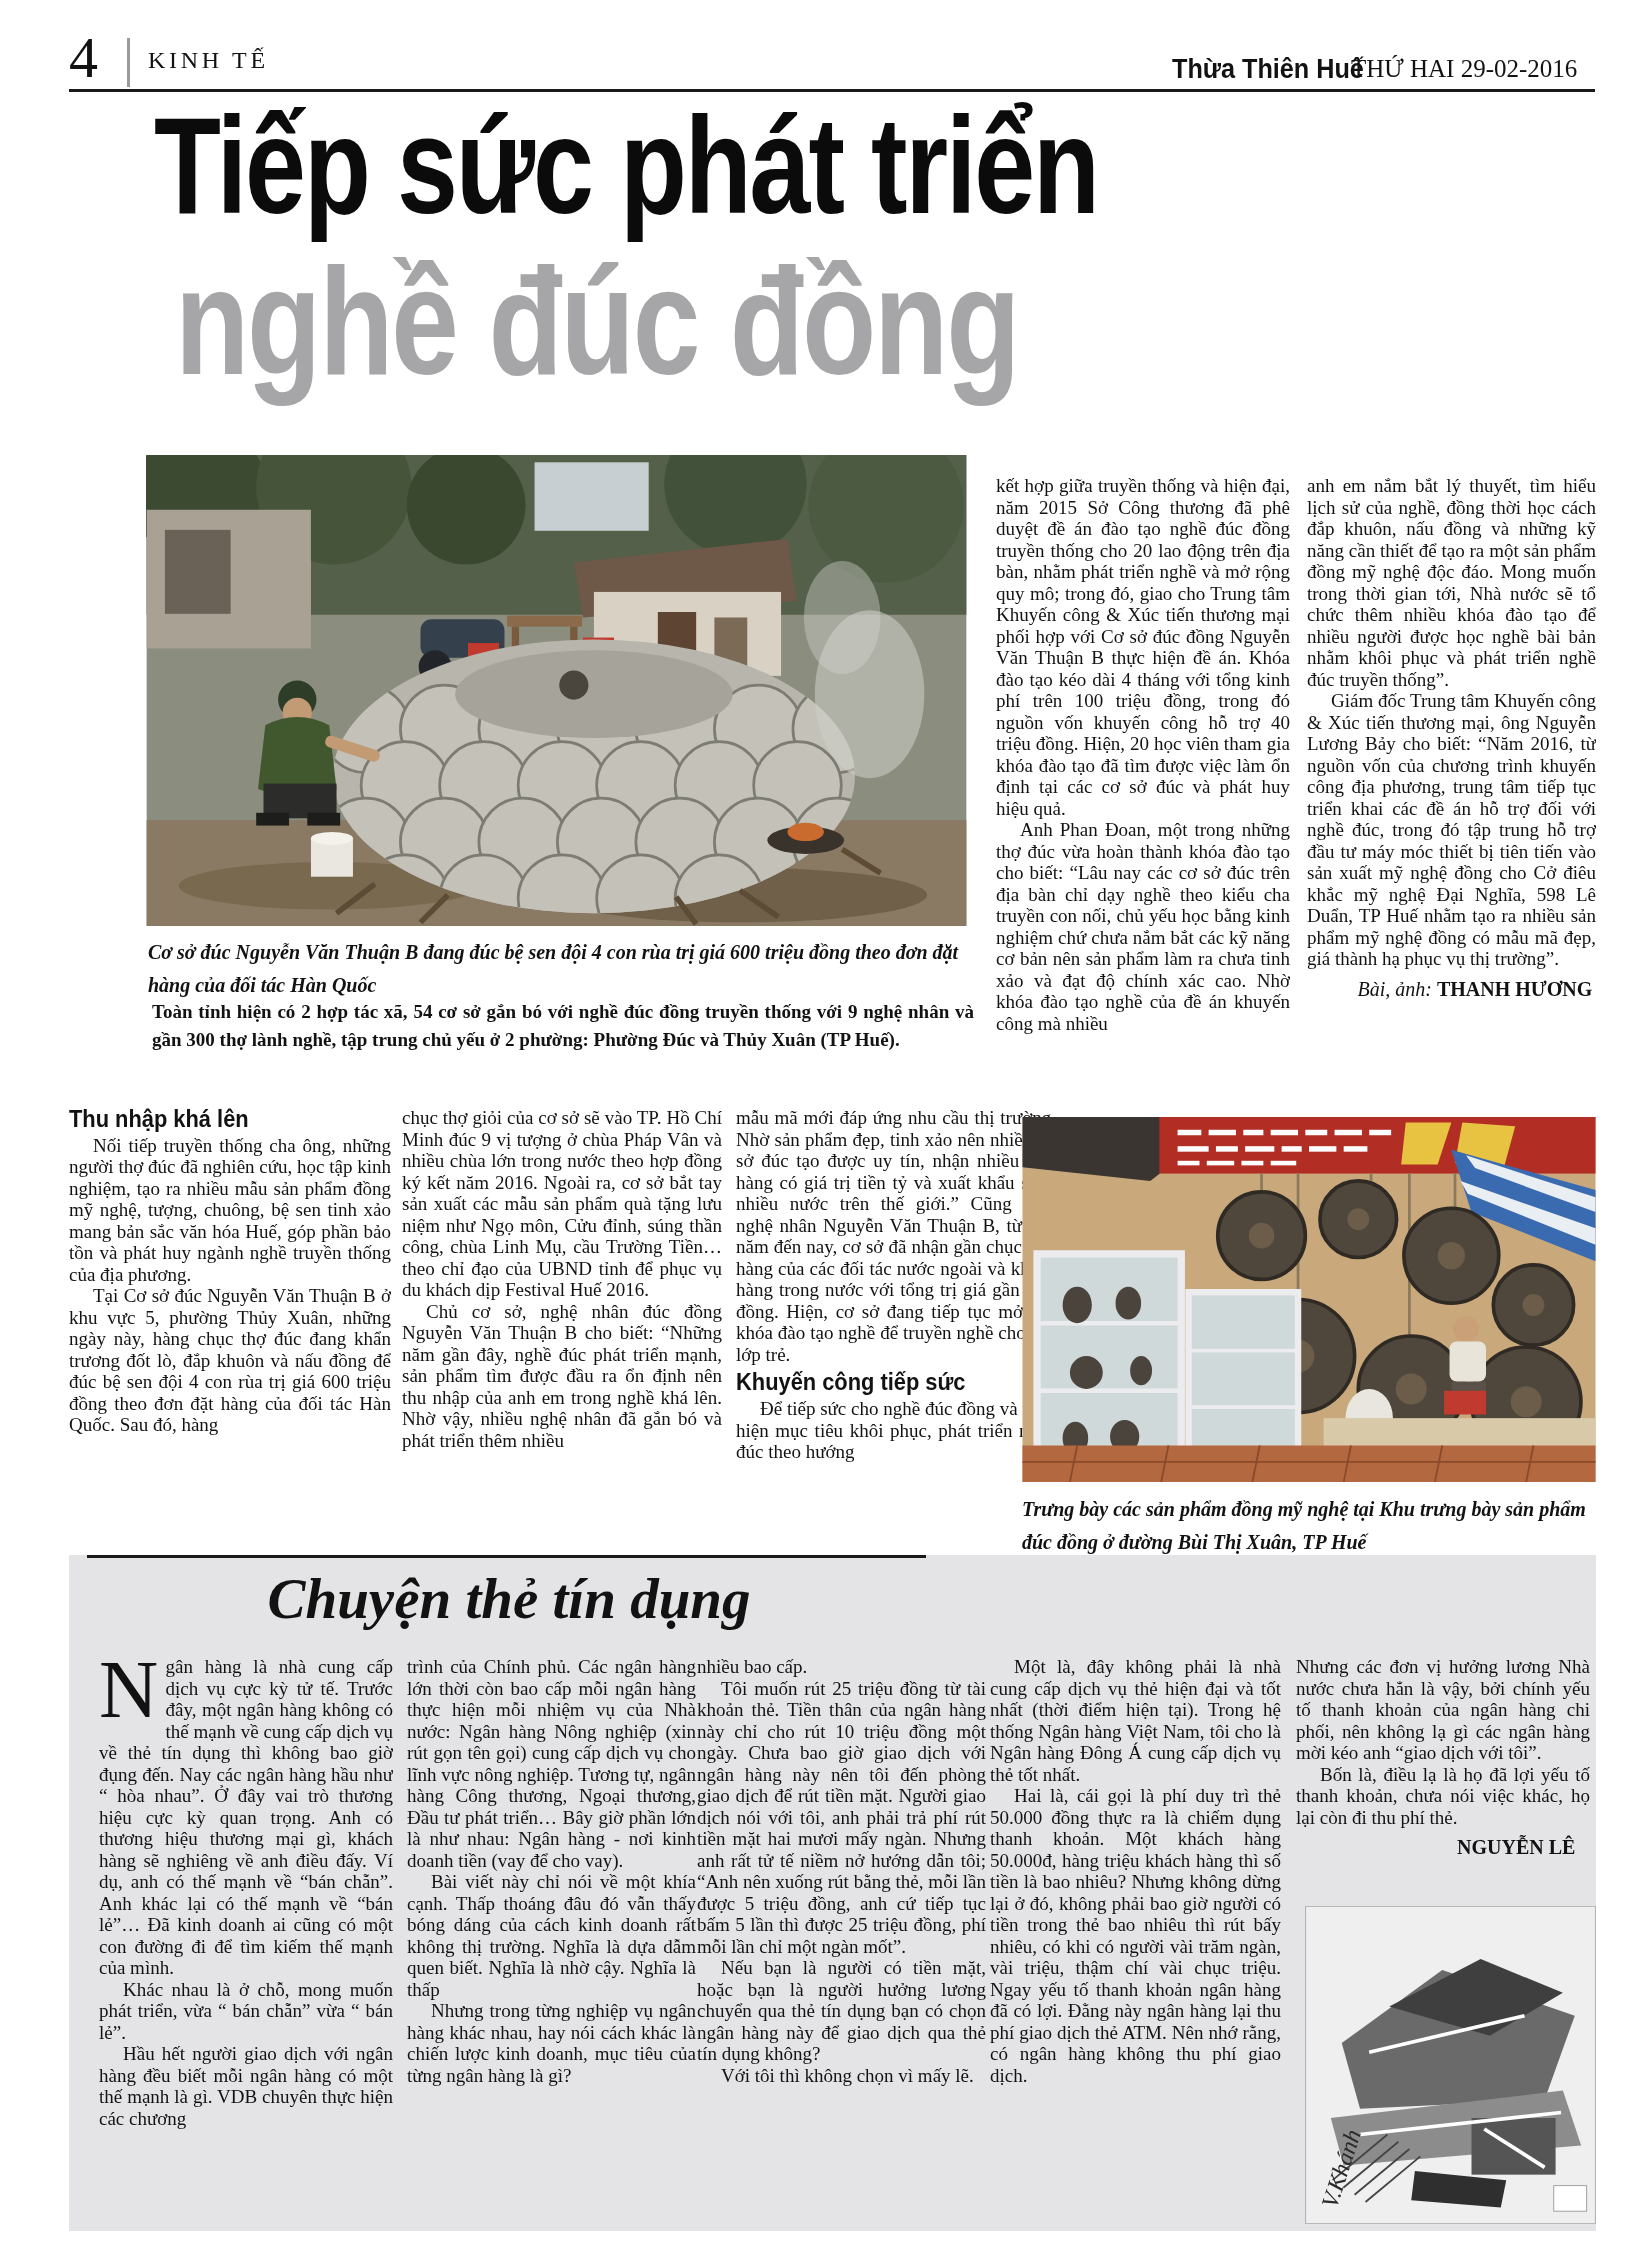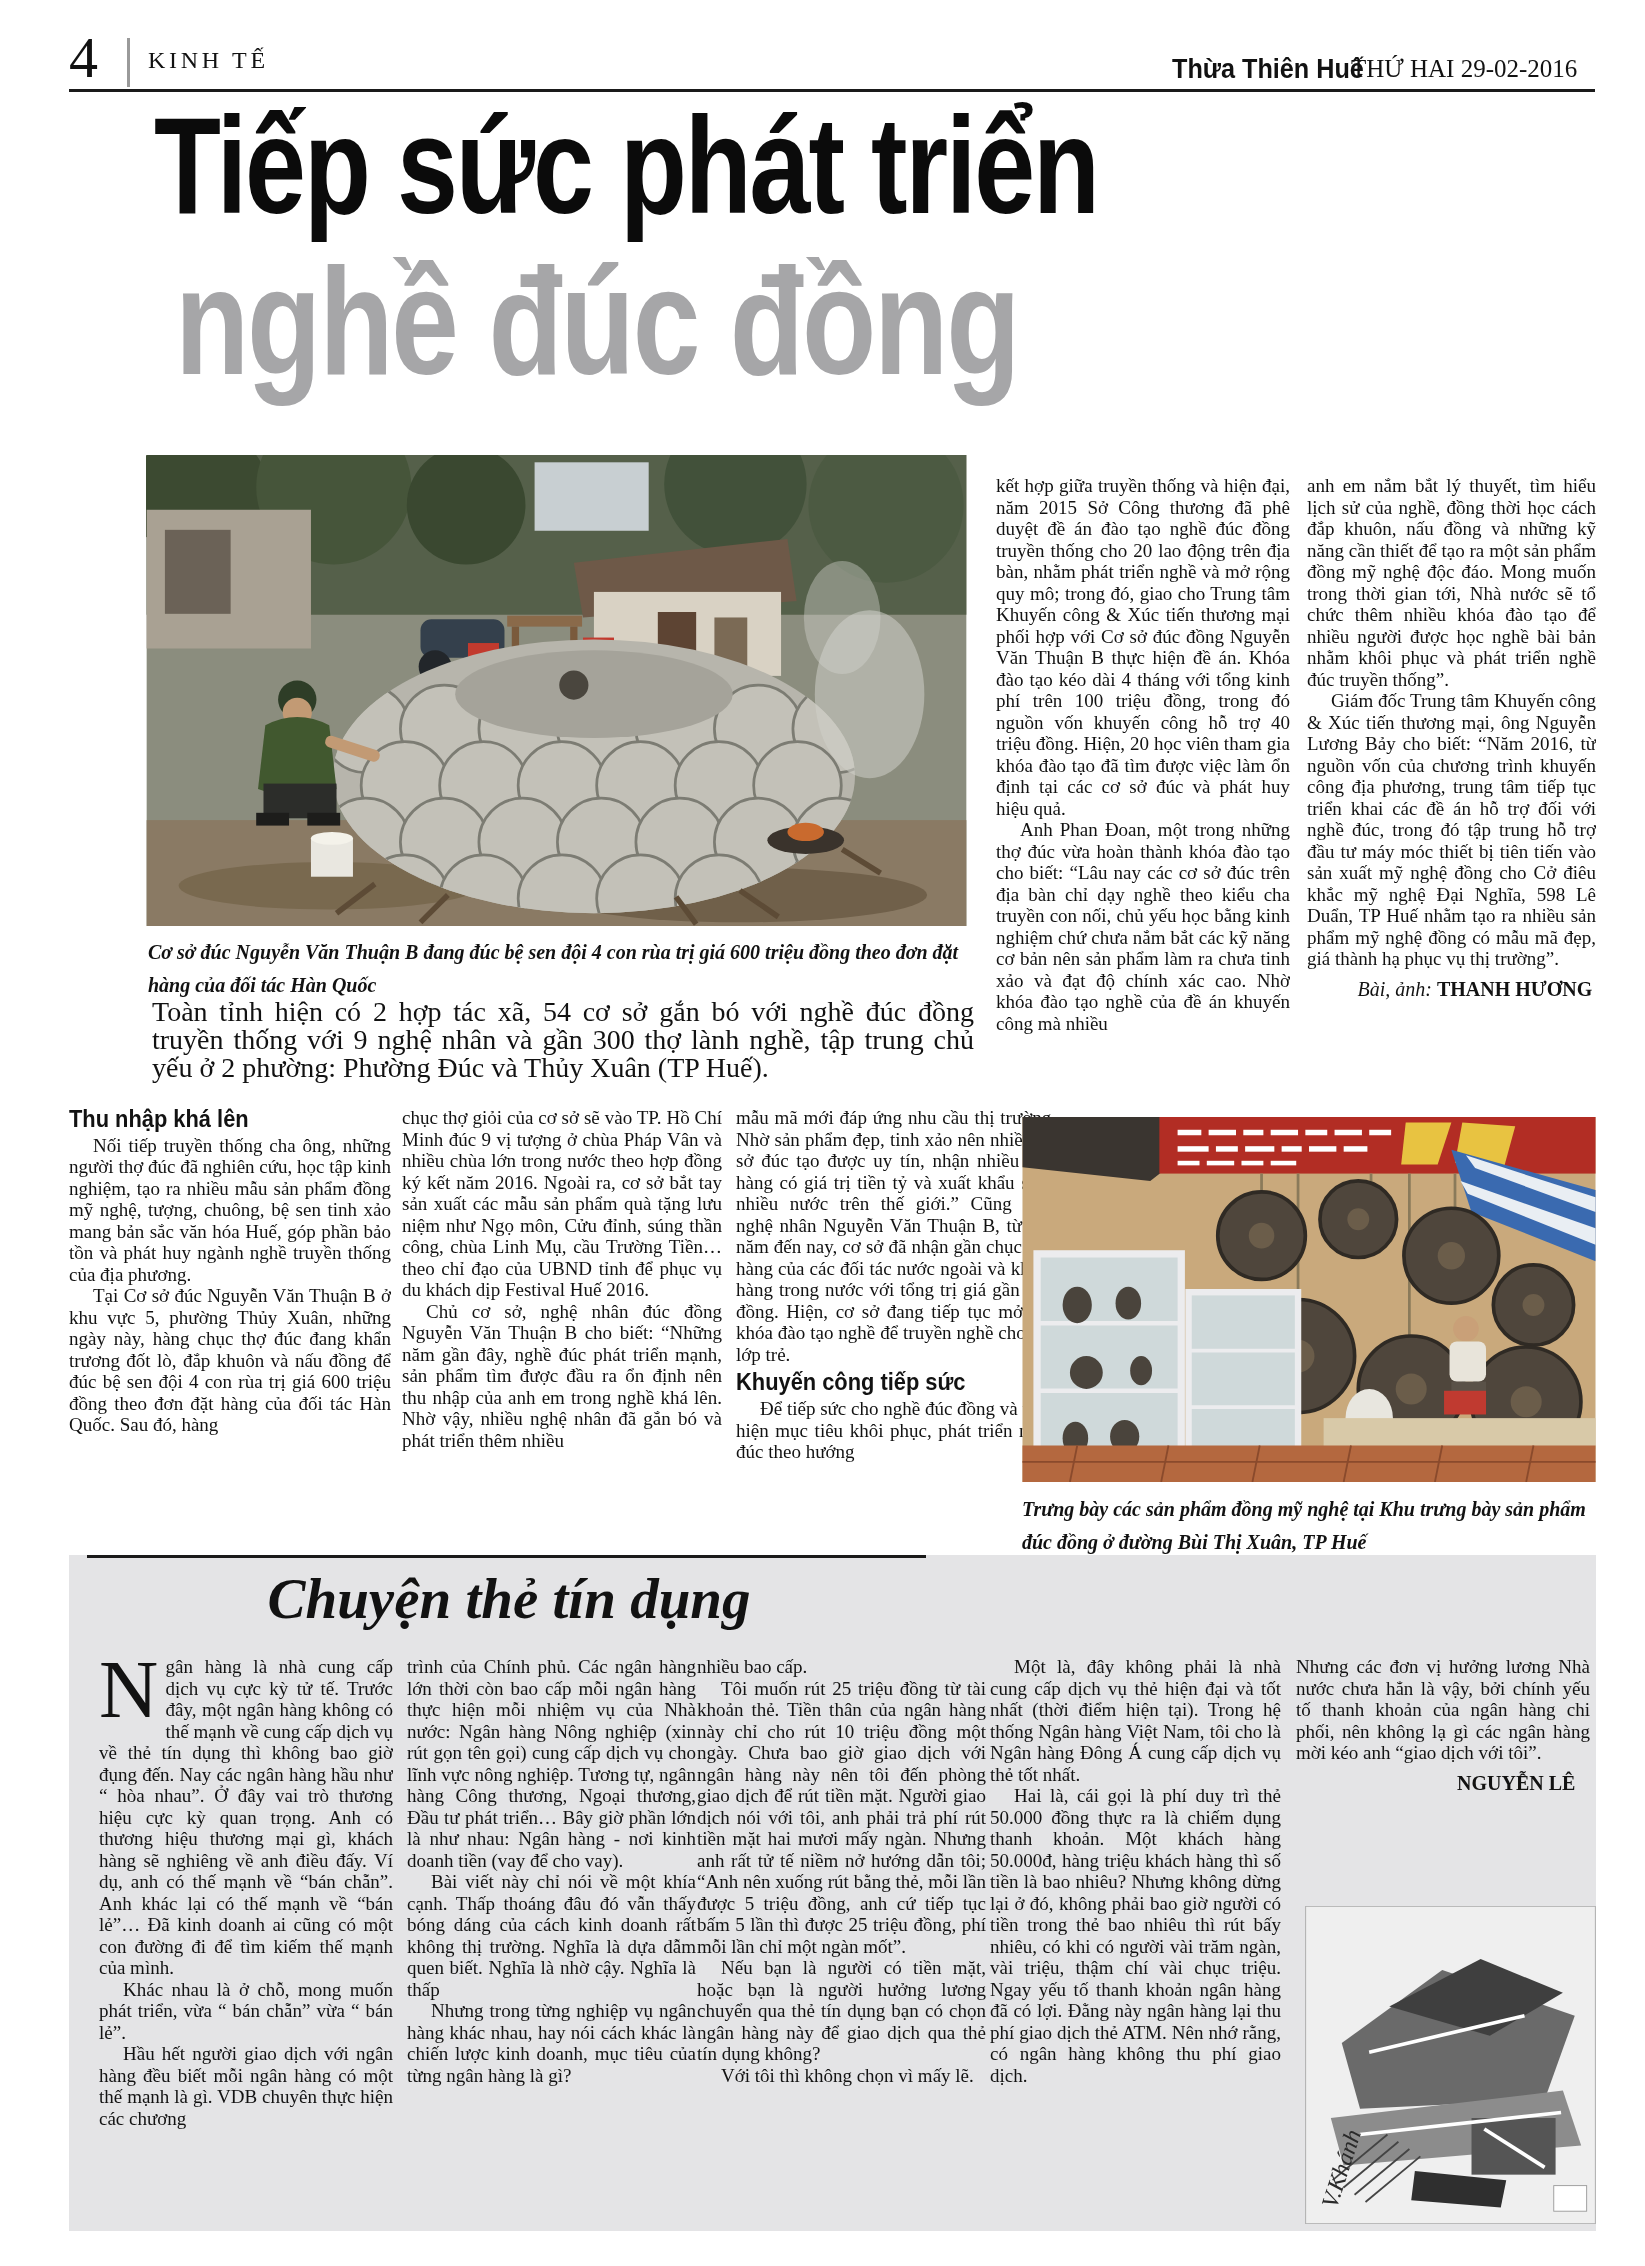--- a/index.html
+++ b/index.html
@@ -21,21 +21,21 @@
       transform:scaleX(.8);transform-origin:left top;line-height:1;letter-spacing:-2.7px;}
   .hl1{font-size:137px;color:#0b0b0b;}
   .hl2{font-size:152px;color:var(--headline-gray,#a6a6a8);}
 
   
   .cols{font-size:19px;line-height:21.5px;text-align:justify;overflow:hidden;}
   .cols p{margin:0;}
   .cols p.ind{text-indent:24px;}
   .subhead{font-family:"Liberation Sans",sans-serif;font-weight:bold;font-size:23px;
            transform:scaleX(.95);transform-origin:left top;white-space:nowrap;margin:1.8px 0 4.6px 0;}
-  .lead{font-size:28px;line-height:28px;font-weight:normal;text-align:justify;}
+  .lead{font-size:19px;line-height:28px;font-weight:bold;text-align:justify;}
   .caption{font-size:20px;line-height:33px;font-weight:bold;font-style:italic;text-align:left;}
   .byline1{margin-top:9.1px;text-align:right;font-size:20px;padding-right:3.7px;}
   .byline-label{font-style:italic;text-align:right;}
   .byline-name{font-weight:bold;}
 
   
   .graybox{background:var(--box-bg,#e4e4e6);}
   .a2-headline{font-weight:bold;font-style:italic;font-size:57px;text-align:center;line-height:1.1;}
   .dropcap{float:left;font-size:82px;line-height:64px;padding:1.8px 7.3px 0 0;}
   .byline2{margin-top:9.1px;text-align:right;font-weight:bold;font-size:20px;padding-right:14.6px;}
@@ -285,20 +285,21 @@
     <p class="ind">Tôi muốn rút 25 triệu đồng từ tài khoản thẻ. Tiền thân của ngân hàng này chỉ cho rút 10 triệu đồng một ngày. Chưa bao giờ giao dịch với ngân hàng này nên tôi đến phòng giao dịch để rút tiền mặt. Người giao dịch nói với tôi, anh phải trả phí rút tiền mặt hai mươi mấy ngàn. Nhưng anh rất tử tế niềm nở hướng dẫn tôi; “Anh nên xuống rút bằng thẻ, mỗi lần được 5 triệu đồng, anh cứ tiếp tục bấm 5 lần thì được 25 triệu đồng, phí mỗi lần chỉ một ngàn mốt”.</p>
     <p class="ind">Nếu bạn là người có tiền mặt, hoặc bạn là người hưởng lương chuyển qua thẻ tín dụng bạn có chọn ngân hàng này để giao dịch qua thẻ tín dụng không?</p>
     <p class="ind">Với tôi thì không chọn vì mấy lẽ.</p>
   </div>
   <div class="abs cols" style="left:990px;top:1656px;width:291px;height:568px;">
     <p class="ind">Một là, đây không phải là nhà cung cấp dịch vụ thẻ hiện đại và tốt nhất (thời điểm hiện tại). Trong hệ thống Ngân hàng Việt Nam, tôi cho là Ngân hàng Đông Á cung cấp dịch vụ thẻ tốt nhất.</p>
     <p class="ind">Hai là, cái gọi là phí duy trì thẻ 50.000 đồng thực ra là chiếm dụng thanh khoản. Một khách hàng 50.000đ, hàng triệu khách hàng thì số tiền là bao nhiêu? Nhưng không dừng lại ở đó, không phải bao giờ người có tiền trong thẻ bao nhiêu thì rút bấy nhiêu, có khi có người vài trăm ngàn, vài triệu, thậm chí vài chục triệu. Ngay yếu tố thanh khoản ngân hàng đã có lợi. Đằng này ngân hàng lại thu phí giao dịch thẻ ATM. Nên nhớ rằng, có ngân hàng không thu phí giao dịch.</p>
   </div>
   <div class="abs cols" style="left:1296px;top:1656px;width:294px;height:245px;">
     <p>Nhưng các đơn vị hưởng lương Nhà nước chưa hẳn là vậy, bởi chính yếu tố thanh khoản của ngân hàng chi phối, nên không lạ gì các ngân hàng mời kéo anh “giao dịch với tôi”.</p>
+    <p class="ind">Bốn là, điều lạ là họ đã lợi yếu tố thanh khoản, chưa nói việc khác, họ lại còn đi thu phí thẻ.</p>
     <div class="byline2">NGUYỄN LÊ</div>
   </div>
 
   <div class="abs photo" style="left:1305px;top:1906px;width:291px;height:318px;">
     <svg width="291" height="318" viewBox="0 0 318 348">
       <rect width="318" height="348" fill="#efefef" stroke="#b5b5b5" stroke-width="2"></rect>
       <polygon points="40,150 150,70 295,120 262,212 60,222" fill="#6a6a6a"></polygon>
       <polygon points="92,110 192,58 282,95 202,142" fill="#3f3f3f"></polygon>
       <polygon points="28,232 282,202 302,262 42,284" fill="#8c8c8c"></polygon>
       <rect x="182" y="232" width="92" height="62" fill="#555555"></rect>

